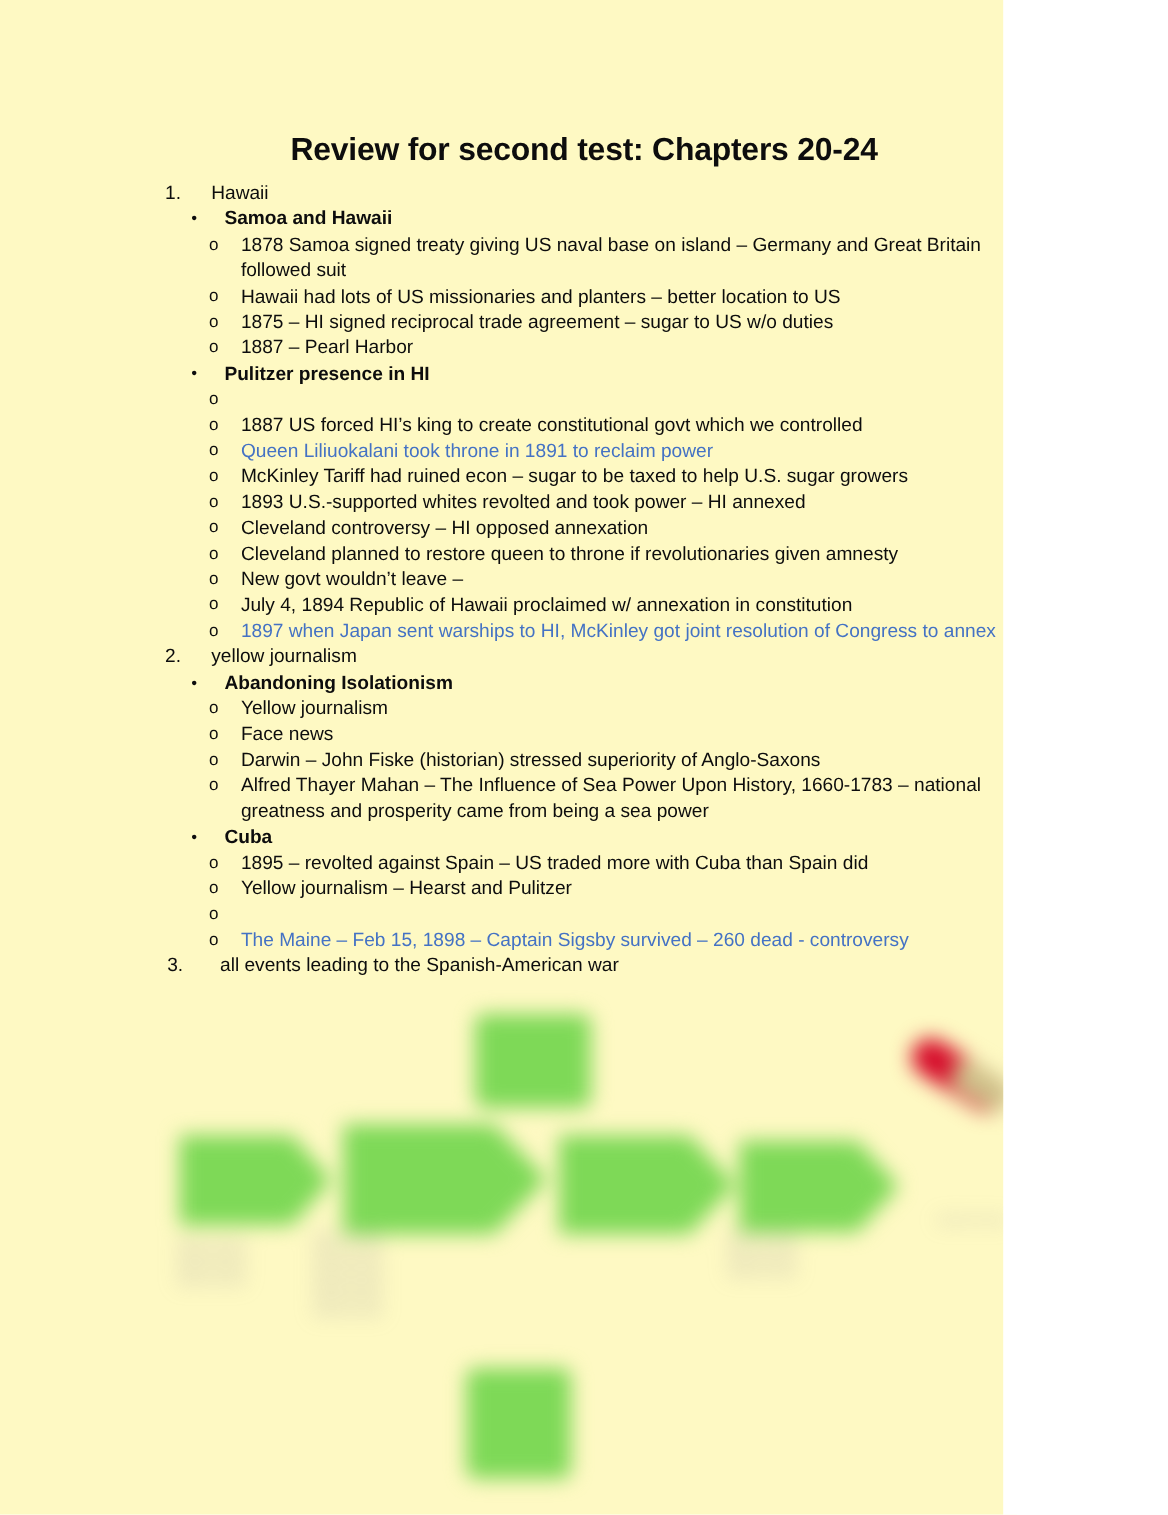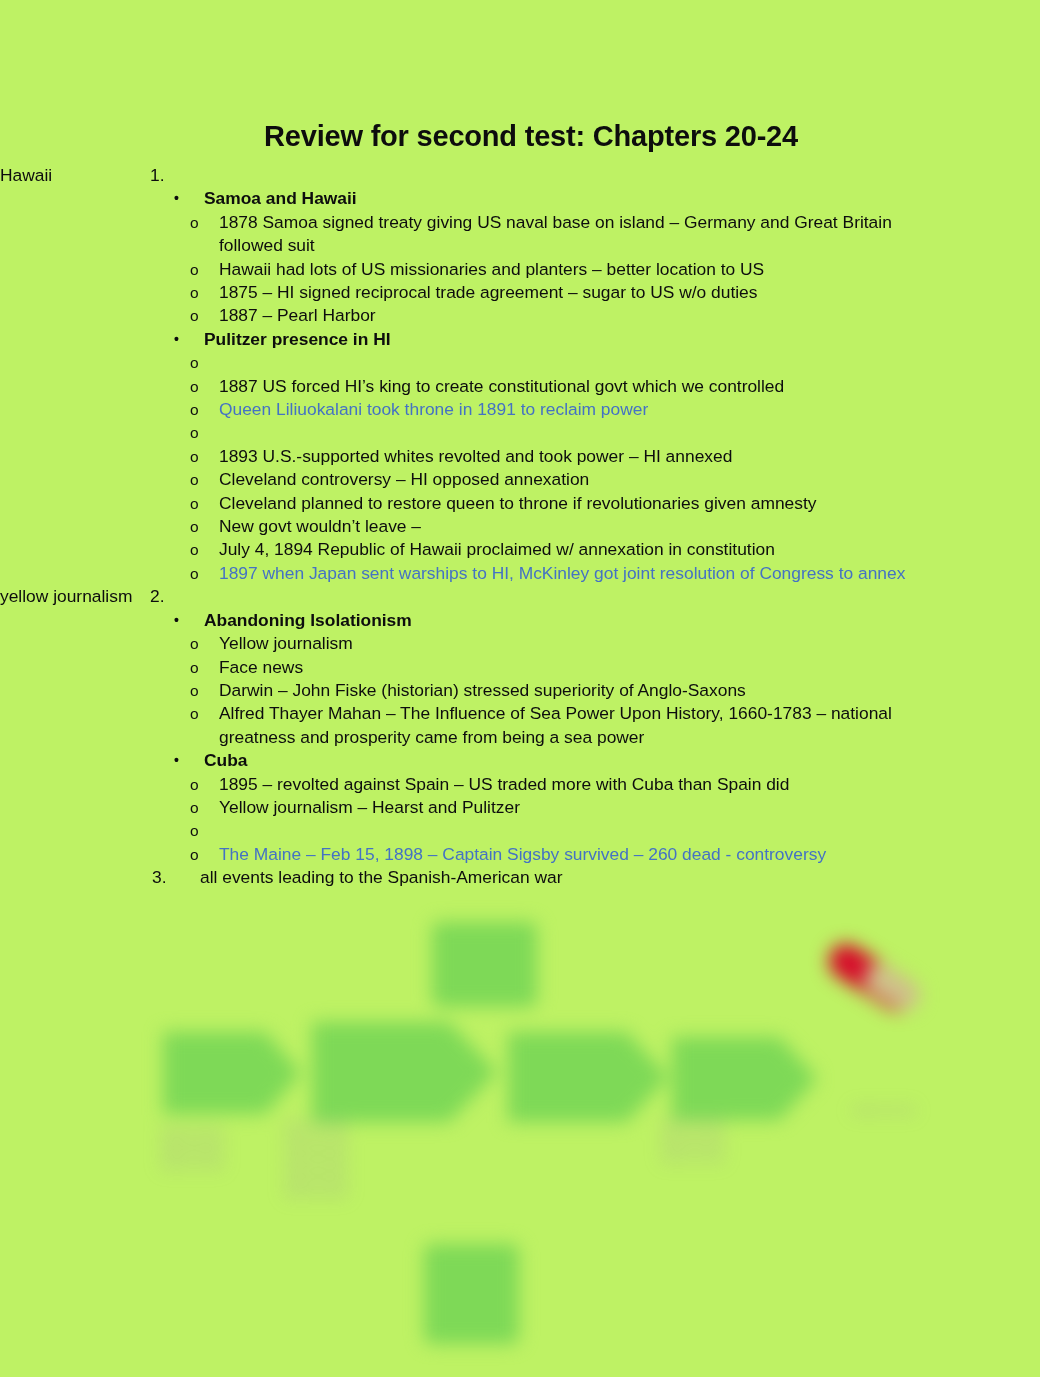--- a/index.html
+++ b/index.html
@@ -2,23 +2,23 @@
 <html><head>
 <meta charset="utf-8">
 <style>
   html, body {
     margin: 0;
     padding: 0;
     background: #ffffff;
   }
   .page {
     position: relative;
-    width: 1040px;
+    width: 912px;
     height: 1377px;
-    background: #bef264;
+    background: #fef9c3;
     font-family: "Liberation Sans", sans-serif;
     color: #0d0d0d;
     overflow: hidden;
   }
 
   
   .doc-title {
     position: absolute;
     left: 0;
     top: 120px;
@@ -50,21 +50,21 @@
     text-align: left;
   }
   .row .txt {
     display: block;
     white-space: normal;
   }
 
   
   .lvl1 { }
   .lvl1 .marker { left: 150px; width: 34px; font-size: 17.4px; }
-  .lvl1 .txt    { }
+  .lvl1 .txt    { margin-left: 192px; }
   .lvl1.wide .marker { left: 152px; }
   .lvl1.wide .txt    { margin-left: 200px; }
 
   
   .lvl2 { font-weight: bold; }
   .lvl2 .marker { left: 174px; width: 22px; font-size: 14px; }
   .lvl2 .txt    { margin-left: 204px; }
 
   
   .lvl3 { }
@@ -157,20 +157,21 @@
       <div class="row lvl3">
         <span class="marker">o</span>
         <span class="txt">1887 US forced HI’s king to create constitutional govt which we controlled</span>
       </div>
       <div class="row lvl3">
         <span class="marker">o</span>
         <span class="txt blue">Queen Liliuokalani took throne in 1891 to reclaim power</span>
       </div>
       <div class="row lvl3">
         <span class="marker">o</span>
+        <span class="txt">McKinley Tariff had ruined econ – sugar to be taxed to help U.S. sugar growers</span>
       </div>
       <div class="row lvl3">
         <span class="marker">o</span>
         <span class="txt">1893 U.S.-supported whites revolted and took power – HI annexed</span>
       </div>
       <div class="row lvl3">
         <span class="marker">o</span>
         <span class="txt">Cleveland controversy – HI opposed annexation</span>
       </div>
       <div class="row lvl3">

